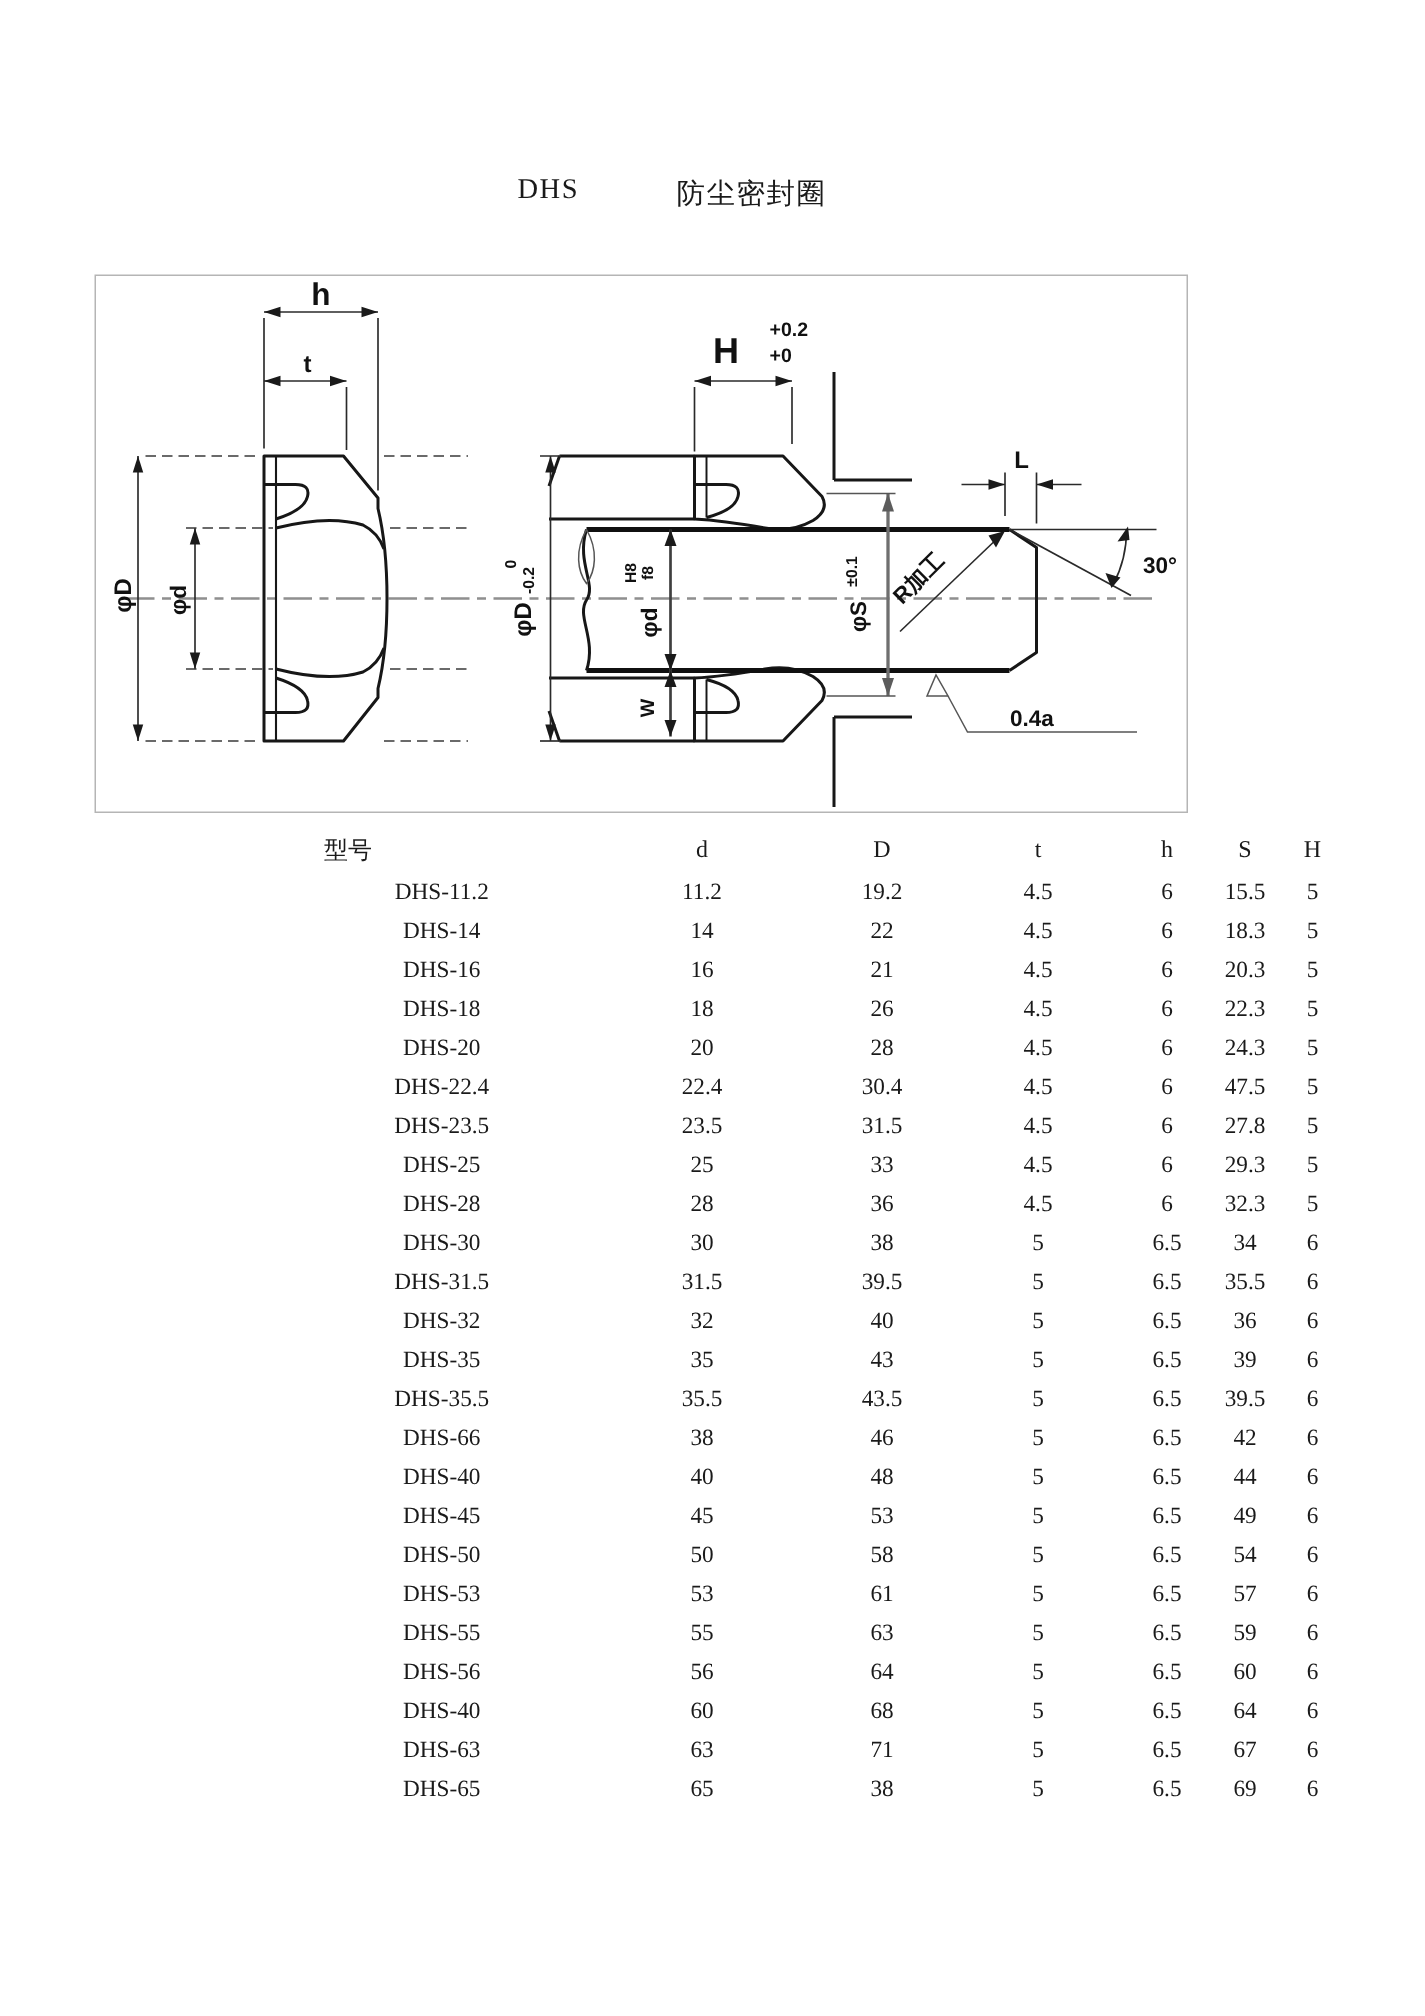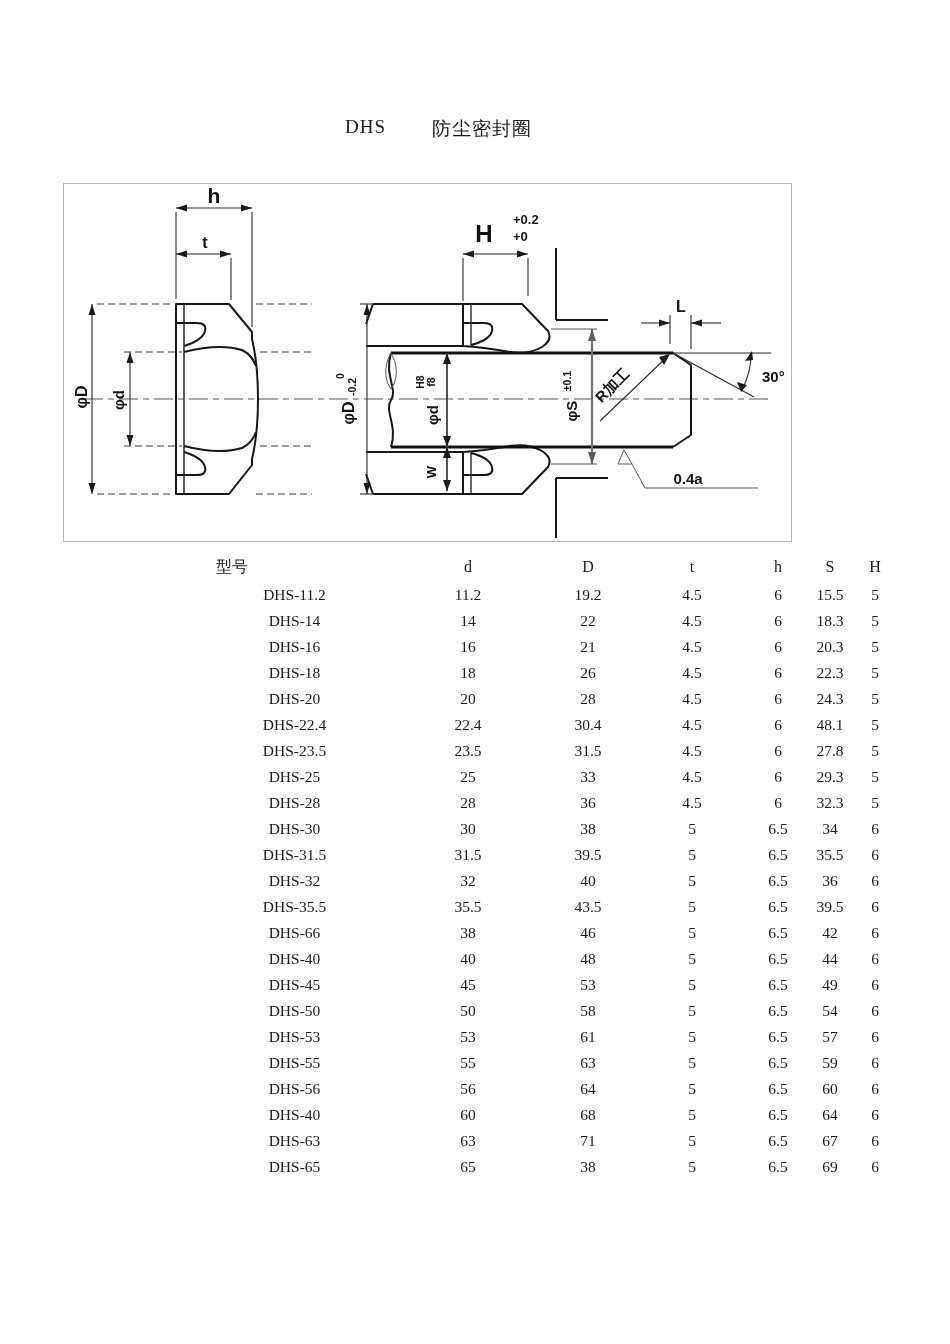--- a/index.html
+++ b/index.html
@@ -3,21 +3,21 @@
 <meta charset="utf-8">
 <style>
   html,body{margin:0;padding:0;}
   body{
     width:950px;height:1344px;position:relative;background:#ffffff;
     font-family:"Liberation Serif","DejaVu Serif",serif;color:#1a1a1a;
     -webkit-font-smoothing:antialiased;
   }
   .page{position:absolute;inset:0;background:#fff;}
   .title-row{
-    position:absolute;left:345px;top:116px;display:flex;gap:46px;
+    position:absolute;left:345px;top:116px;display:flex;gap:65px;
     font-size:19px;letter-spacing:1px;white-space:nowrap;
   }
   .figure-box{
     position:absolute;left:63px;top:183px;width:727px;height:357px;
     border:1px solid #b5b5b5;background:#fff;overflow:hidden;
   }
   .figure-box svg{display:block;}
 
   
   .thin{stroke:#2a2a2a;stroke-width:1.1;fill:none;}
@@ -268,21 +268,21 @@
             <td>6</td>
             <td>24.3</td>
             <td>5</td>
           </tr>
           <tr>
             <td>DHS-22.4</td>
             <td>22.4</td>
             <td>30.4</td>
             <td>4.5</td>
             <td>6</td>
-            <td>48.1</td>
+            <td>47.5</td>
             <td>5</td>
           </tr>
           <tr>
             <td>DHS-23.5</td>
             <td>23.5</td>
             <td>31.5</td>
             <td>4.5</td>
             <td>6</td>
             <td>27.8</td>
             <td>5</td>
@@ -326,20 +326,29 @@
           <tr>
             <td>DHS-32</td>
             <td>32</td>
             <td>40</td>
             <td>5</td>
             <td>6.5</td>
             <td>36</td>
             <td>6</td>
           </tr>
           <tr>
+            <td>DHS-35</td>
+            <td>35</td>
+            <td>43</td>
+            <td>5</td>
+            <td>6.5</td>
+            <td>39</td>
+            <td>6</td>
+          </tr>
+          <tr>
             <td>DHS-35.5</td>
             <td>35.5</td>
             <td>43.5</td>
             <td>5</td>
             <td>6.5</td>
             <td>39.5</td>
             <td>6</td>
           </tr>
           <tr>
             <td>DHS-66</td>

